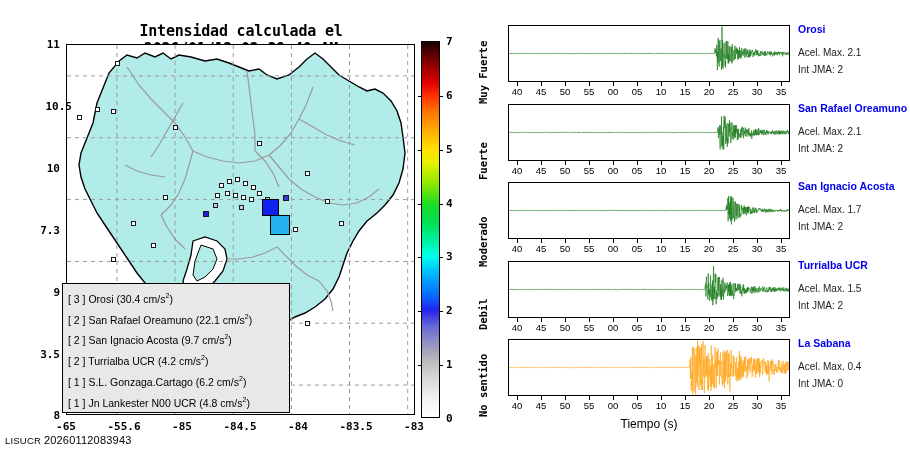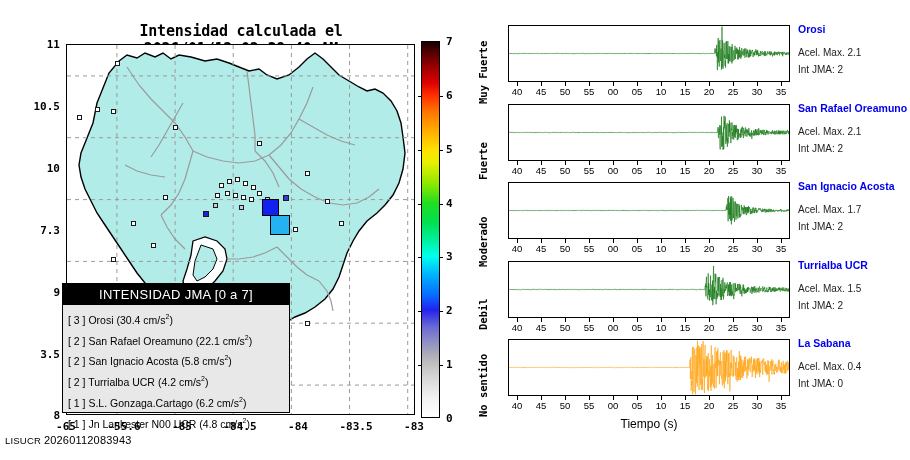--- a/index.html
+++ b/index.html
@@ -216,52 +216,51 @@
     <div class="xtick-t" style="left:166.2px;"></div>
   <div class="xtick" style="left:224.4px;"></div>
     <div class="xtick-t" style="left:224.4px;"></div>
   <div class="xtick" style="left:282.5px;"></div>
     <div class="xtick-t" style="left:282.5px;"></div>
   <div class="xtick" style="left:340.7px;"></div>
     <div class="xtick-t" style="left:340.7px;"></div>
 </div>
 
 <div class="abs ylab" style="left:10px;top:38px;width:50px;">11</div>
-<div class="abs ylab" style="left:4px;top:100px;width:56px;">10.5</div>
+<div class="abs ylab" style="left:16px;top:100px;width:56px;">10.5</div>
 <div class="abs ylab" style="left:10px;top:162px;width:50px;">10</div>
 <div class="abs ylab" style="left:4px;top:224px;width:56px;">7.3</div>
 <div class="abs ylab" style="left:10px;top:286px;width:50px;">9</div>
 <div class="abs ylab" style="left:4px;top:348px;width:56px;">3.5</div>
 <div class="abs ylab" style="left:10px;top:409px;width:50px;">8</div>
 
 <div class="abs xlab" style="left:36px;top:420px;width:60px;">-65</div>
 <div class="abs xlab" style="left:94px;top:420px;width:60px;">-55.6</div>
 <div class="abs xlab" style="left:152px;top:420px;width:60px;">-85</div>
 <div class="abs xlab" style="left:210px;top:420px;width:60px;">-84.5</div>
 <div class="abs xlab" style="left:268px;top:420px;width:60px;">-84</div>
 <div class="abs xlab" style="left:326px;top:420px;width:60px;">-83.5</div>
 <div class="abs xlab" style="left:384px;top:420px;width:60px;">-83</div>
 
 <div class="abs" id="legend-box">
-  <div id="legend-header">INTENSIDAD JMA [0 a 7]</div>
   <div id="legend-list">
     <div class="leg-row">
       <span>[ 3 ]</span>
       <span>Orosi</span>
       <span>(30.4 cm/s</span><sup>2</sup><span>)</span>
     </div>
     <div class="leg-row">
       <span>[ 2 ]</span>
       <span>San Rafael Oreamuno</span>
       <span>(22.1 cm/s</span><sup>2</sup><span>)</span>
     </div>
     <div class="leg-row">
       <span>[ 2 ]</span>
       <span>San Ignacio Acosta</span>
-      <span>(5.8 cm/s</span><sup>2</sup><span>)</span>
+      <span>(9.7 cm/s</span><sup>2</sup><span>)</span>
     </div>
     <div class="leg-row">
       <span>[ 2 ]</span>
       <span>Turrialba UCR</span>
       <span>(4.2 cm/s</span><sup>2</sup><span>)</span>
     </div>
     <div class="leg-row">
       <span>[ 1 ]</span>
       <span>S.L. Gonzaga.Cartago</span>
       <span>(6.2 cm/s</span><sup>2</sup><span>)</span>

